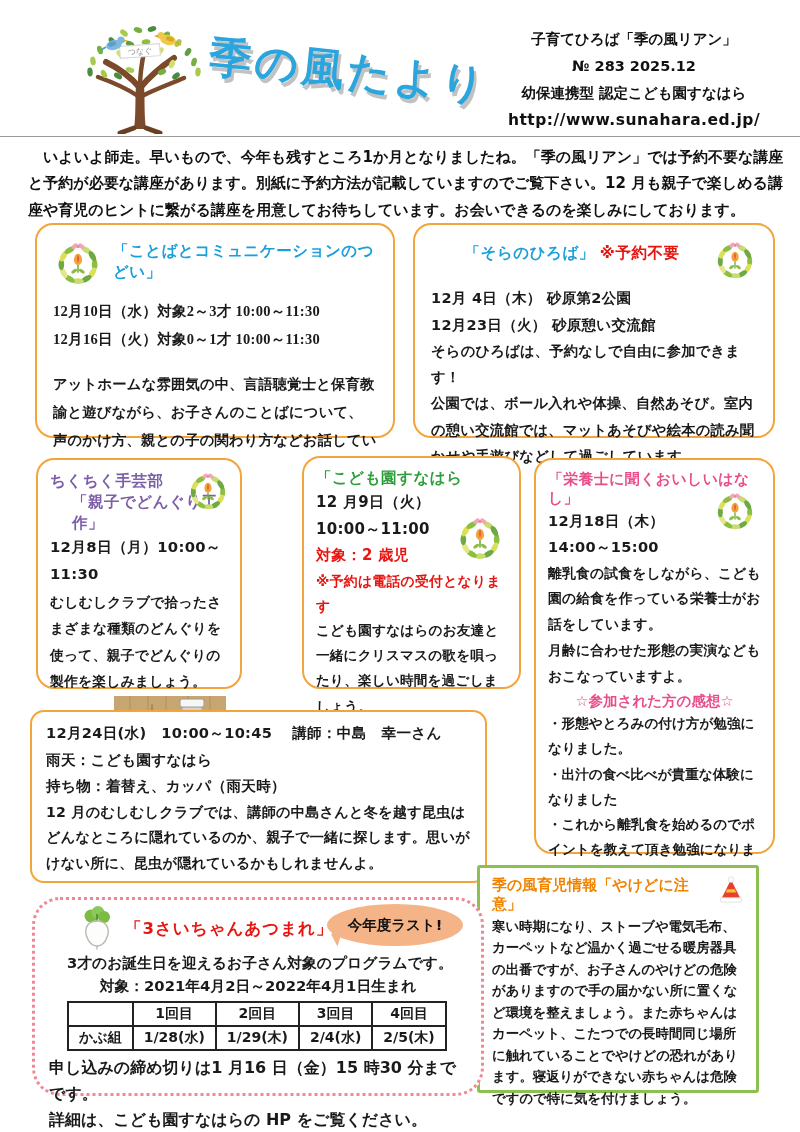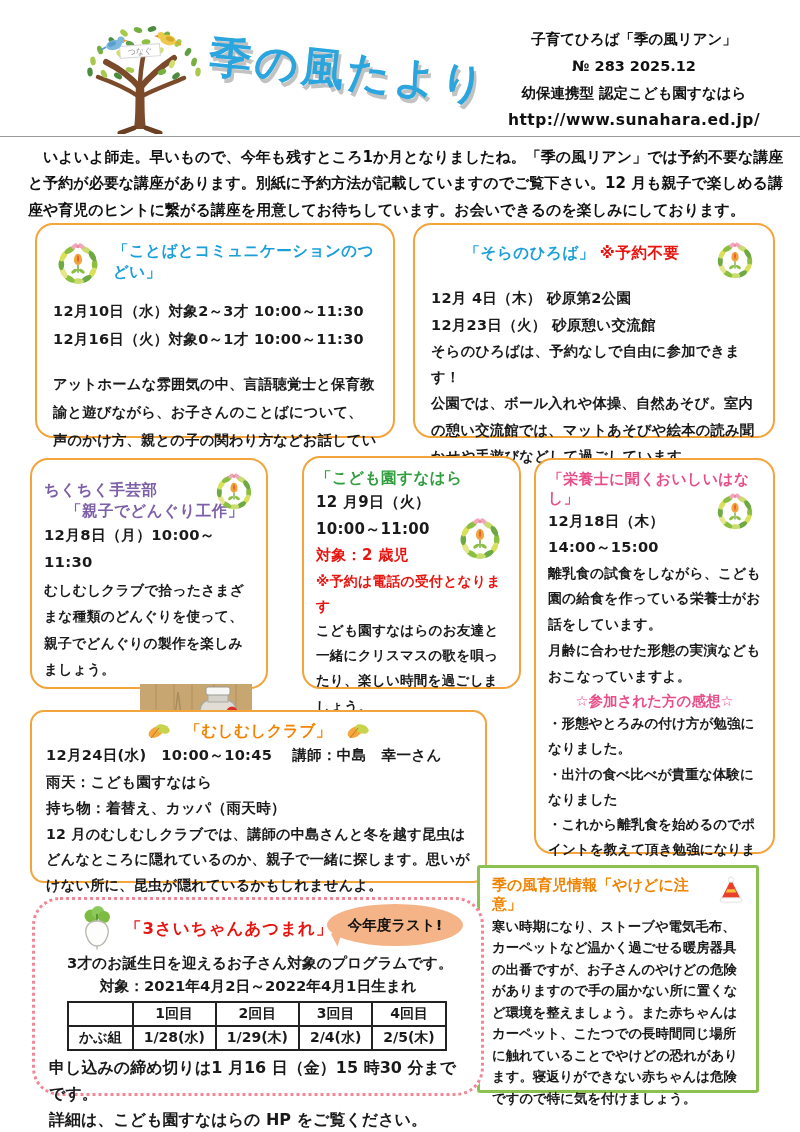--- a/index.html
+++ b/index.html
@@ -16,23 +16,23 @@
   .org-info { position:absolute; left:478px; top:26px; width:312px; text-align:center;
     font-weight:700; font-size:14.5px; line-height:1.85; color:#111; }
   .org-info .url { font-size:15.5px; letter-spacing:.5px; }
   .header-rule { position:absolute; left:0; top:136px; width:800px; height:0; border-top:1.5px solid #9a9a9a; }
 
   .intro { position:absolute; left:28px; top:144px; width:756px;
     font-size:15px; font-weight:700; line-height:1.75; text-indent:1em; color:#111; }
 
   
   .box { position:absolute; background:#fff; border:2.5px solid #f3a43b; border-radius:18px; }
-  .box-a { left:35px;  top:223px; width:360px; height:215px; padding:12px 16px; }
+  .box-a { left:35px;  top:223px; width:360px; height:215px; padding:12px 16px;font-family:Liberation Serif, serif; }
   .box-b { left:413px; top:223px; width:362px; height:215px; padding:12px 16px; }
-  .box-c { left:30px;  top:458px; width:238px; height:231px; padding:20px 12px; }
+  .box-c { left:36px;  top:458px; width:206px; height:231px; padding:11px 12px; }
   .box-d { left:302px; top:456px; width:219px; height:233px; padding:10px 12px; }
   .box-e { left:534px; top:458px; width:241px; height:396px; padding:10px 12px; }
   .box-f { left:30px;  top:710px; width:457px; height:173px; padding:8px 14px; border-radius:14px; }
   .box-g { left:477px; top:865px; width:282px; height:228px; padding:8px 12px;
            border:3px solid #8cc152; border-radius:3px; }
   .box-h { left:32px;  top:897px; width:452px; height:199px; padding:6px 14px;
            border:3px dotted #ef8896; border-radius:28px; }
 
   .t-blue   { color:#1b9fdb; } .t-red { color:#e8140f; } .t-purple { color:#7c5fa8; }
   .t-green  { color:#2f9e3c; } .t-pink { color:#e94e8a; } .t-orange { color:#f08300; }
@@ -294,29 +294,20 @@
     <div class="ln">14:00～15:00</div>
     <div class="body-txt">離乳食の試食をしながら、こども園の給食を作っている栄養士がお話をしています。</div>
     <div class="body-txt">月齢に合わせた形態の実演などもおこなっていますよ。</div>
     <div class="kansou-title t-pink">☆参加された方の感想☆</div>
     <div class="kansou">・形態やとろみの付け方が勉強になりました。</div>
     <div class="kansou">・出汁の食べ比べが貴重な体験になりました</div>
     <div class="kansou">・これから離乳食を始めるのでポイントを教えて頂き勉強になりました。</div>
   </section>
 
   <section class="box box-f">
-    <div class="f-head">
-      <svg class="leaf-ic">
-          <use href="#leaf-sym"></use>
-        </svg>
-      <span class="box-title t-orange">「むしむしクラブ」</span>
-      <svg class="leaf-ic">
-          <use href="#leaf-sym"></use>
-        </svg>
-    </div>
     <div class="f-row">
       <span class="ln">12月24日(水)　10:00～10:45</span>
       <span class="ln">講師：中島　幸一さん</span>
     </div>
     <div class="f-row">
       <span class="ln">雨天：こども園すなはら</span>
     </div>
     <div class="ln">持ち物：着替え、カッパ（雨天時）</div>
     <div class="body-txt">12 月のむしむしクラブでは、講師の中島さんと冬を越す昆虫はどんなところに隠れているのか、親子で一緒に探します。思いがけない所に、昆虫が隠れているかもしれませんよ。</div>
   </section>

